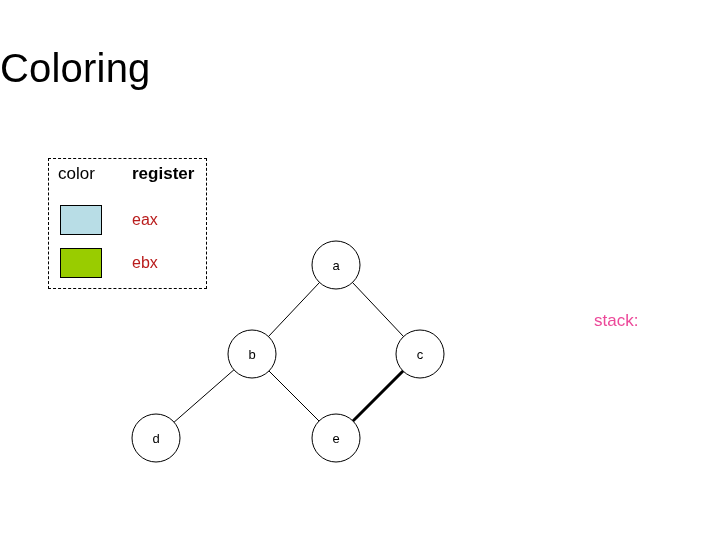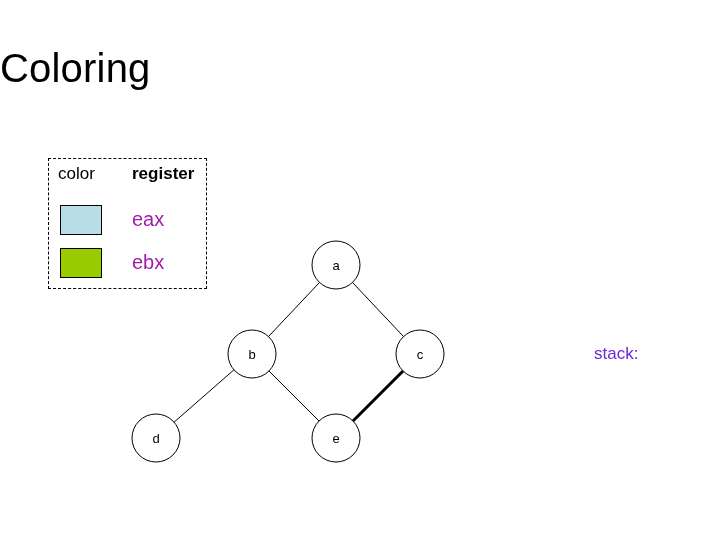--- a/index.html
+++ b/index.html
@@ -67,23 +67,23 @@
     top: 0;
     width: 42px;
     height: 30px;
     border: 1px solid #000000;
     box-sizing: border-box;
   }
   .legend-reg {
     position: absolute;
     left: 83px;
     top: 5px;
-    font-size: 20px;
+    font-size: 16px;
     line-height: 19px;
-    color: #a21caf;
+    color: #b91c1c;
     white-space: pre;
   }
 
   
   #graph {
     position: absolute;
     left: 0;
     top: 0;
     width: 720px;
     height: 540px;
@@ -94,23 +94,22 @@
     fill: #000000;
   }
 
   
   #stack-label {
     position: absolute;
     left: 594px;
     top: 310px;
     font-size: 17px;
     line-height: 22px;
-    color: #6d28d9;
+    color: #ec4899;
     white-space: pre;
-    margin-top: 33px;
   }
 </style>
 </head>
 <body>
 
 <div id="slide">
 
   <div id="slide-title">Coloring</div>
 
   <div id="legend">

